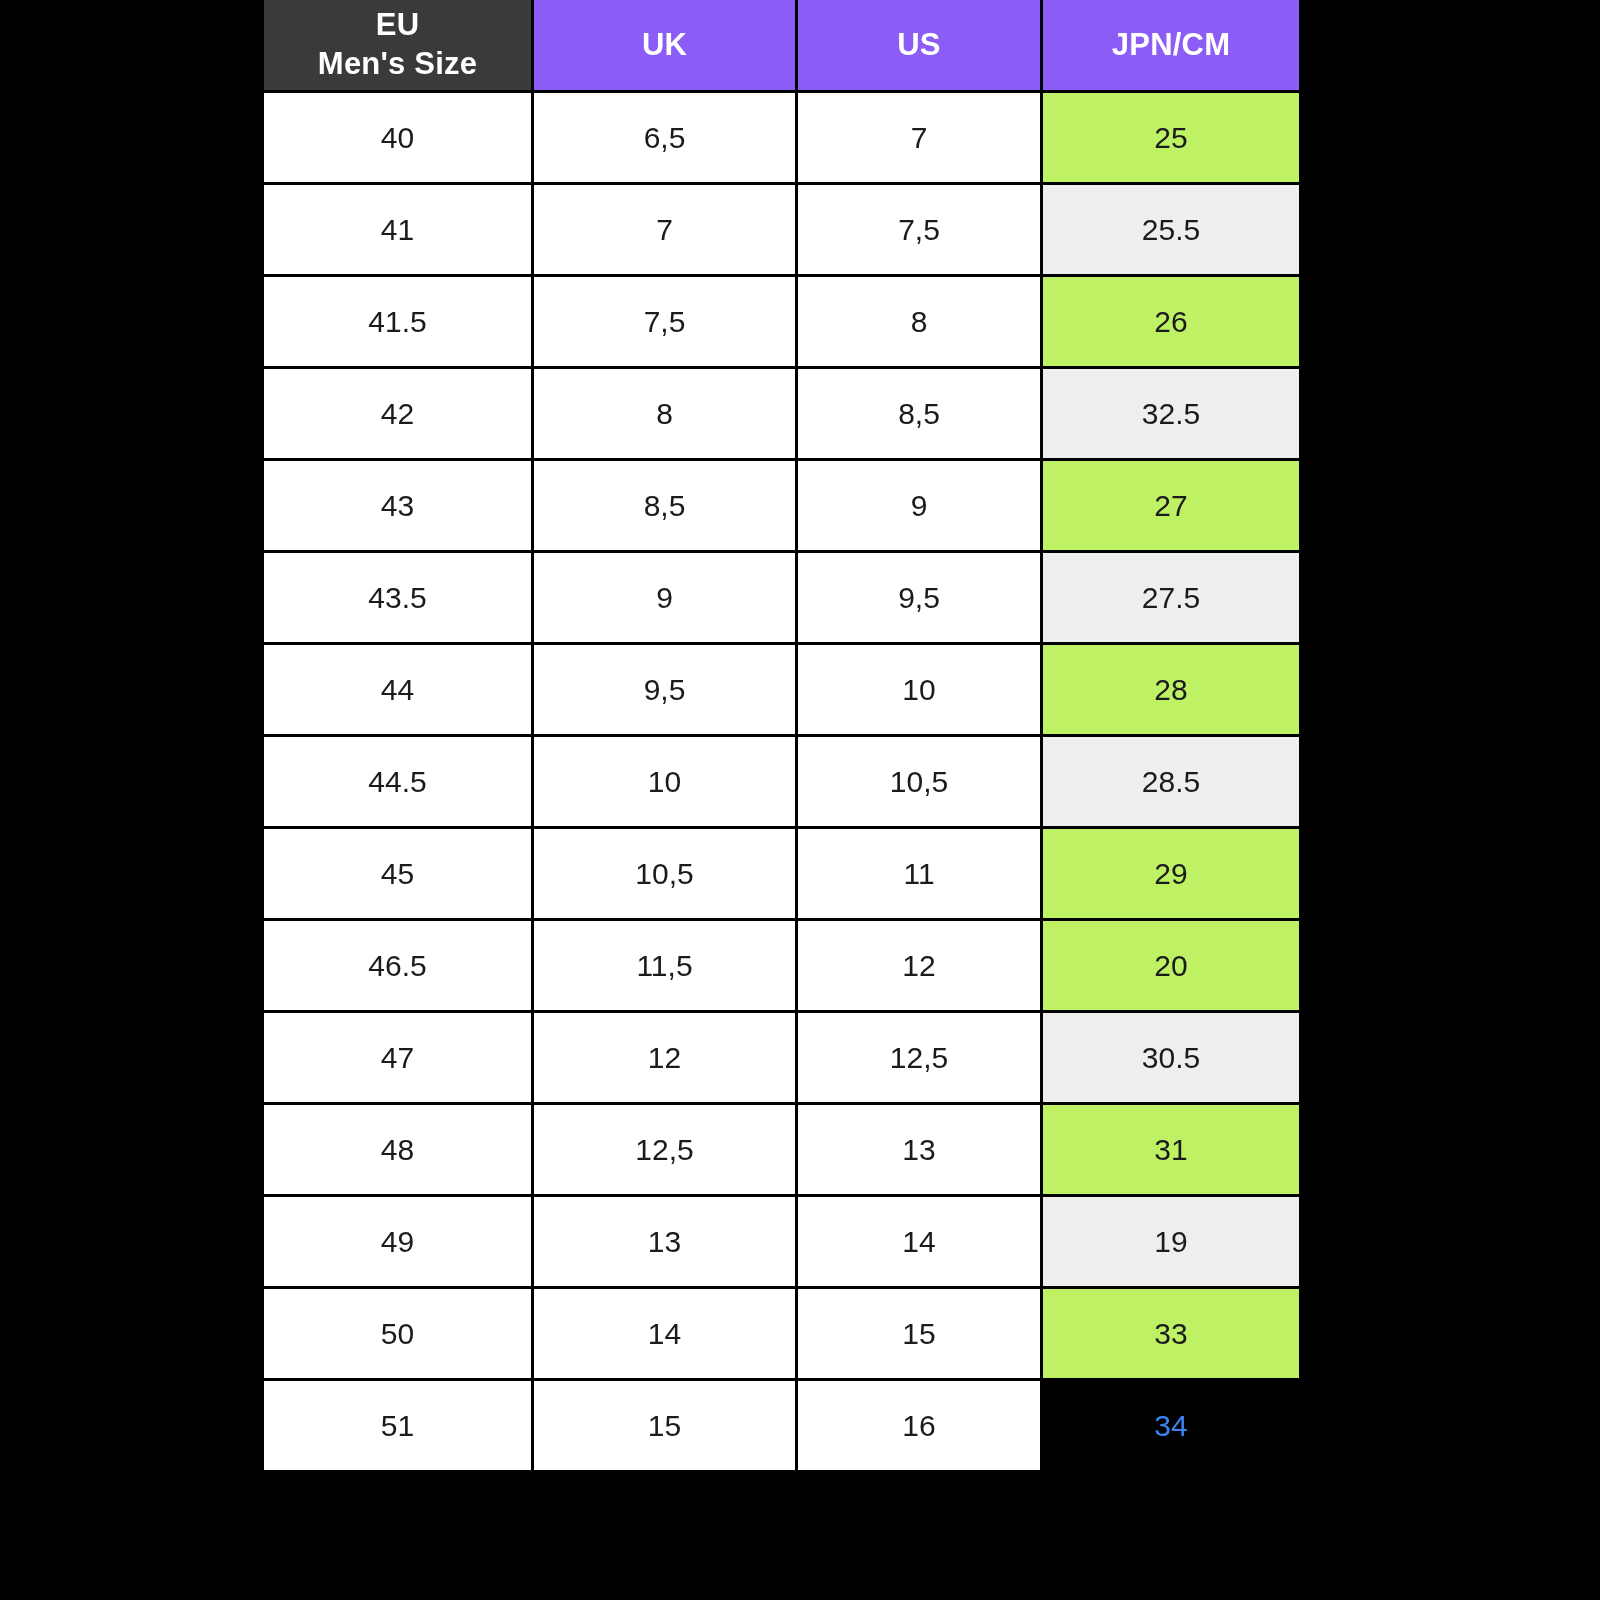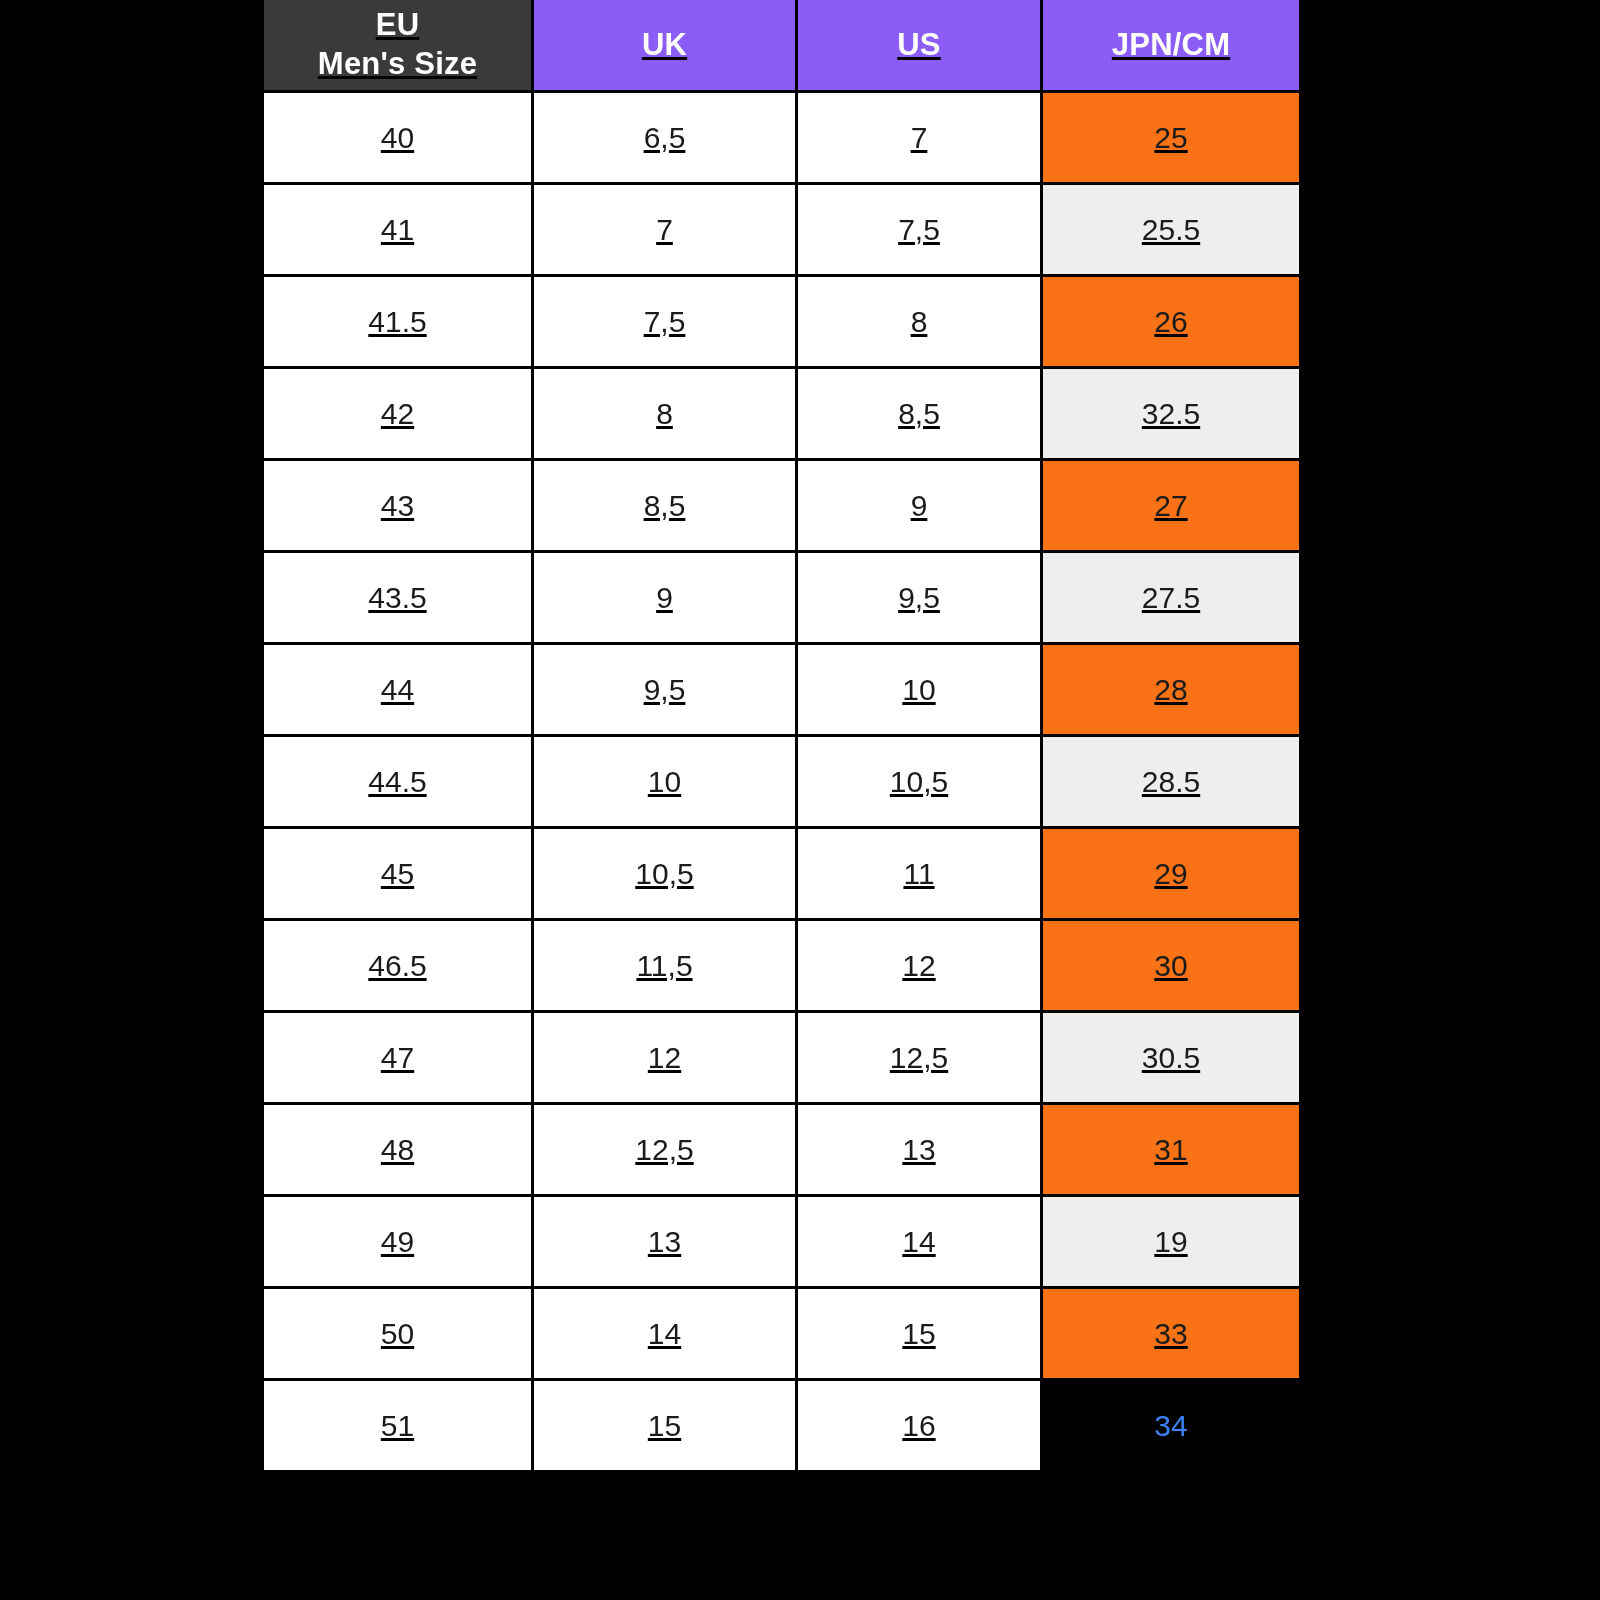--- a/index.html
+++ b/index.html
@@ -15,21 +15,20 @@
     font-family: "Liberation Sans", sans-serif;
   }
 
   #size-chart-wrap {
     position: absolute;
     left: 264px;
     top: 0px;
     width: 1038px;
     height: 1600px;
     overflow: hidden;
-    text-decoration: underline;
   }
 
   table.size-table {
     width: 1038px;
     border-collapse: separate;
     border-spacing: 3px 3px;
     margin-left: -3px;
     margin-top: -3px;
     table-layout: fixed;
   }
@@ -65,21 +64,21 @@
     font-weight: 400;
     color: #1b1b1b;
     background: #ffffff;
   }
 
   tbody tr.alt td {
     background: #ffffff;
   }
 
   tbody td.jpn-cell {
-    background: #f97316;
+    background: #bef264;
   }
 
   tbody tr.alt td.jpn-cell {
     background: #eeeeee;
   }
 
   tbody tr.last-row td.jpn-cell {
     background: #000000;
     color: #3b82f6;
   }
@@ -164,21 +163,21 @@
         <tr>
           <td>45</td>
           <td>10,5</td>
           <td>11</td>
           <td class="jpn-cell">29</td>
         </tr>
         <tr>
           <td>46.5</td>
           <td>11,5</td>
           <td>12</td>
-          <td class="jpn-cell">30</td>
+          <td class="jpn-cell">20</td>
         </tr>
         <tr class="alt">
           <td>47</td>
           <td>12</td>
           <td>12,5</td>
           <td class="jpn-cell">30.5</td>
         </tr>
         <tr>
           <td>48</td>
           <td>12,5</td>

